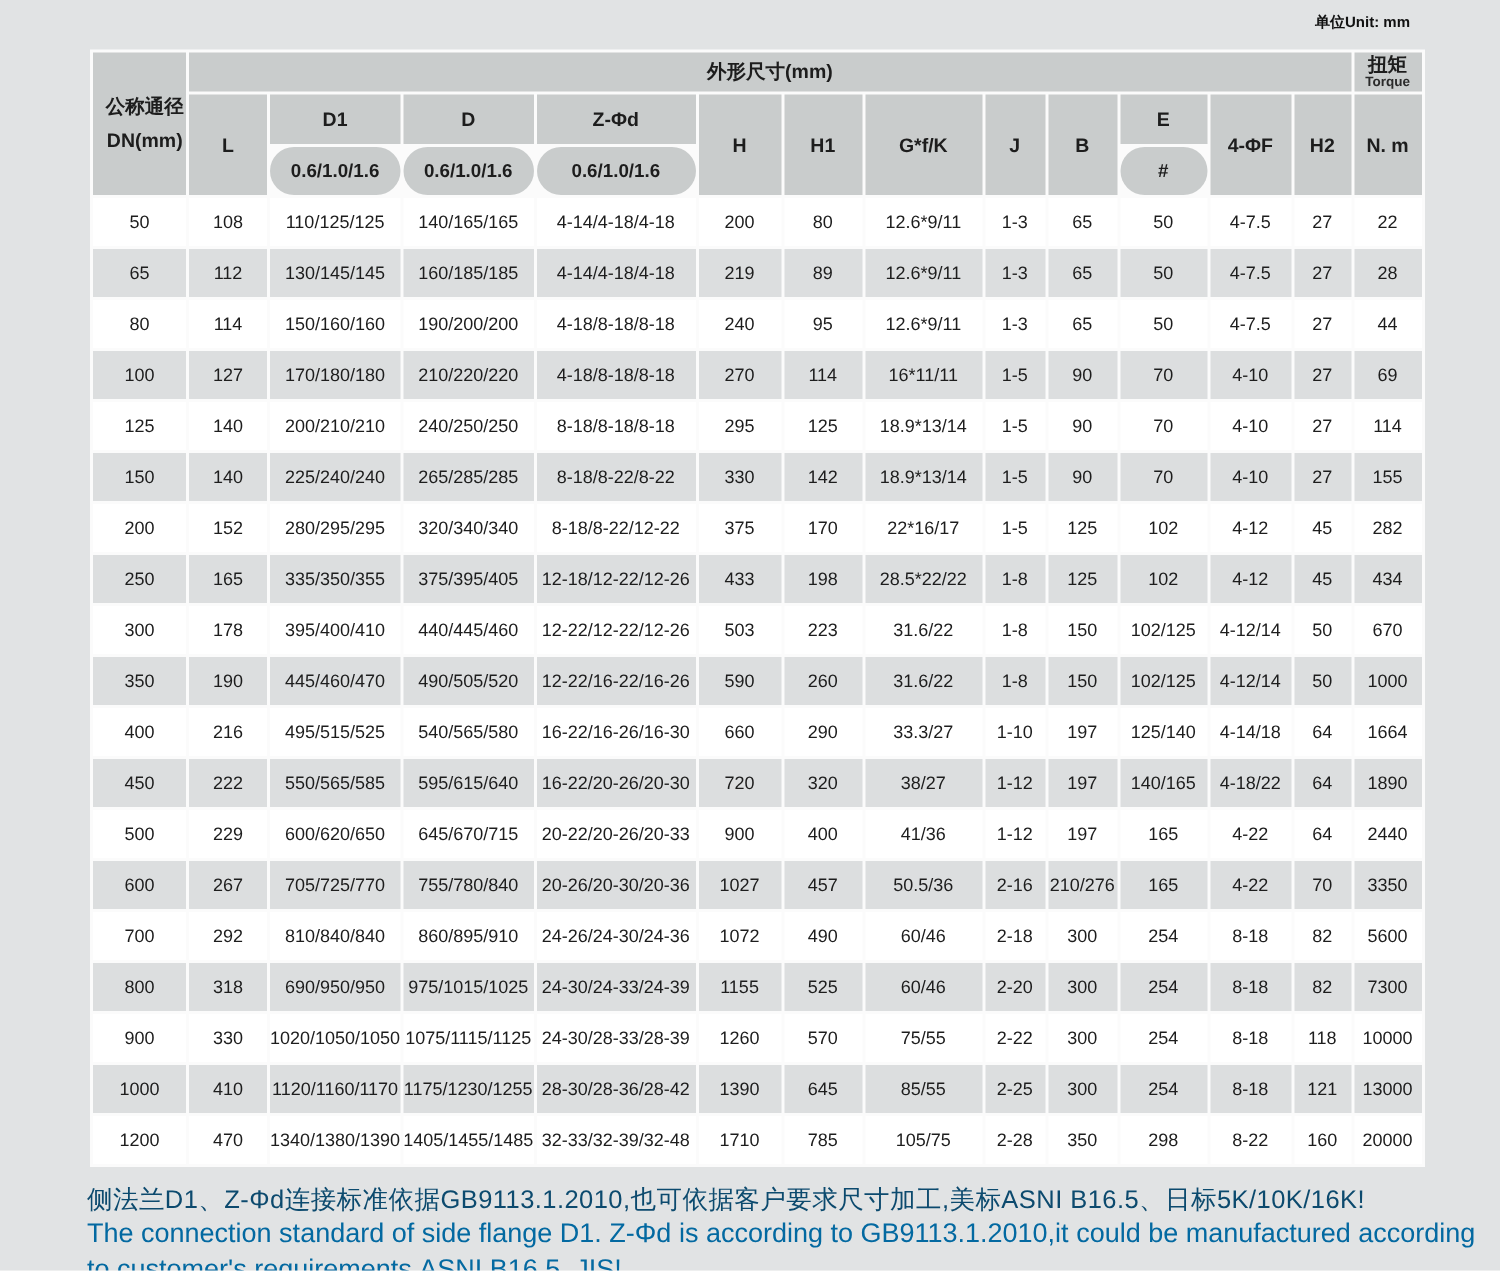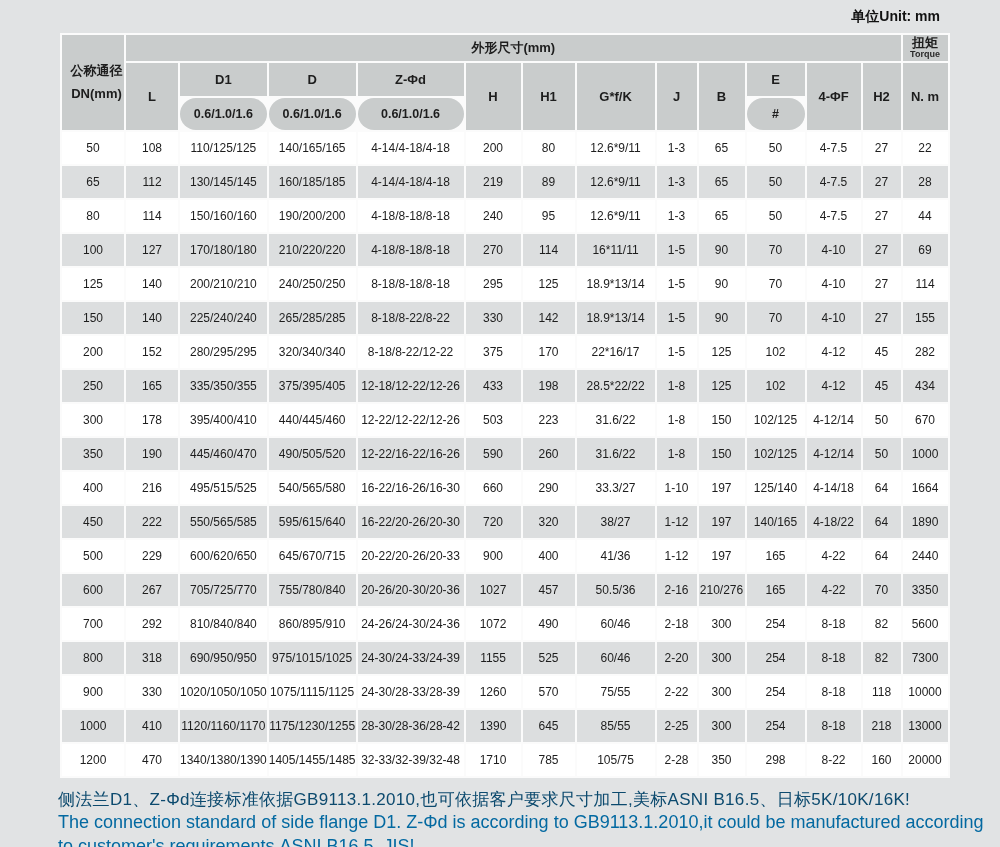--- a/index.html
+++ b/index.html
@@ -10,21 +10,21 @@
     font-family: "Liberation Sans", "DejaVu Sans", sans-serif;
     color: #1d1d1d;
     overflow: hidden;
   }
   .unit-label {
     position: absolute;
     top: 8px;
     left: 60px;
     width: 880px;
     text-align: right;
-    font-size: 14px;
+    font-size: 10px;
     font-weight: bold;
     color: #111;
   }
   table.spec {
     position: absolute;
     top: 33px;
     left: 60px;
     border-collapse: separate;
     border-spacing: 2px;
     table-layout: fixed;
@@ -415,21 +415,21 @@
         <td class="c2">1120/1160/1170</td>
         <td class="c3">1175/1230/1255</td>
         <td class="c4">28-30/28-36/28-42</td>
         <td class="c5">1390</td>
         <td class="c6">645</td>
         <td class="c7">85/55</td>
         <td class="c8">2-25</td>
         <td class="c9">300</td>
         <td class="c10">254</td>
         <td class="c11">8-18</td>
-        <td class="c12">218</td>
+        <td class="c12">121</td>
         <td class="c13">13000</td>
       </tr>
       <tr class="even">
         <td class="c0">1200</td>
         <td class="c1">470</td>
         <td class="c2">1340/1380/1390</td>
         <td class="c3">1405/1455/1485</td>
         <td class="c4">32-33/32-39/32-48</td>
         <td class="c5">1710</td>
         <td class="c6">785</td>

